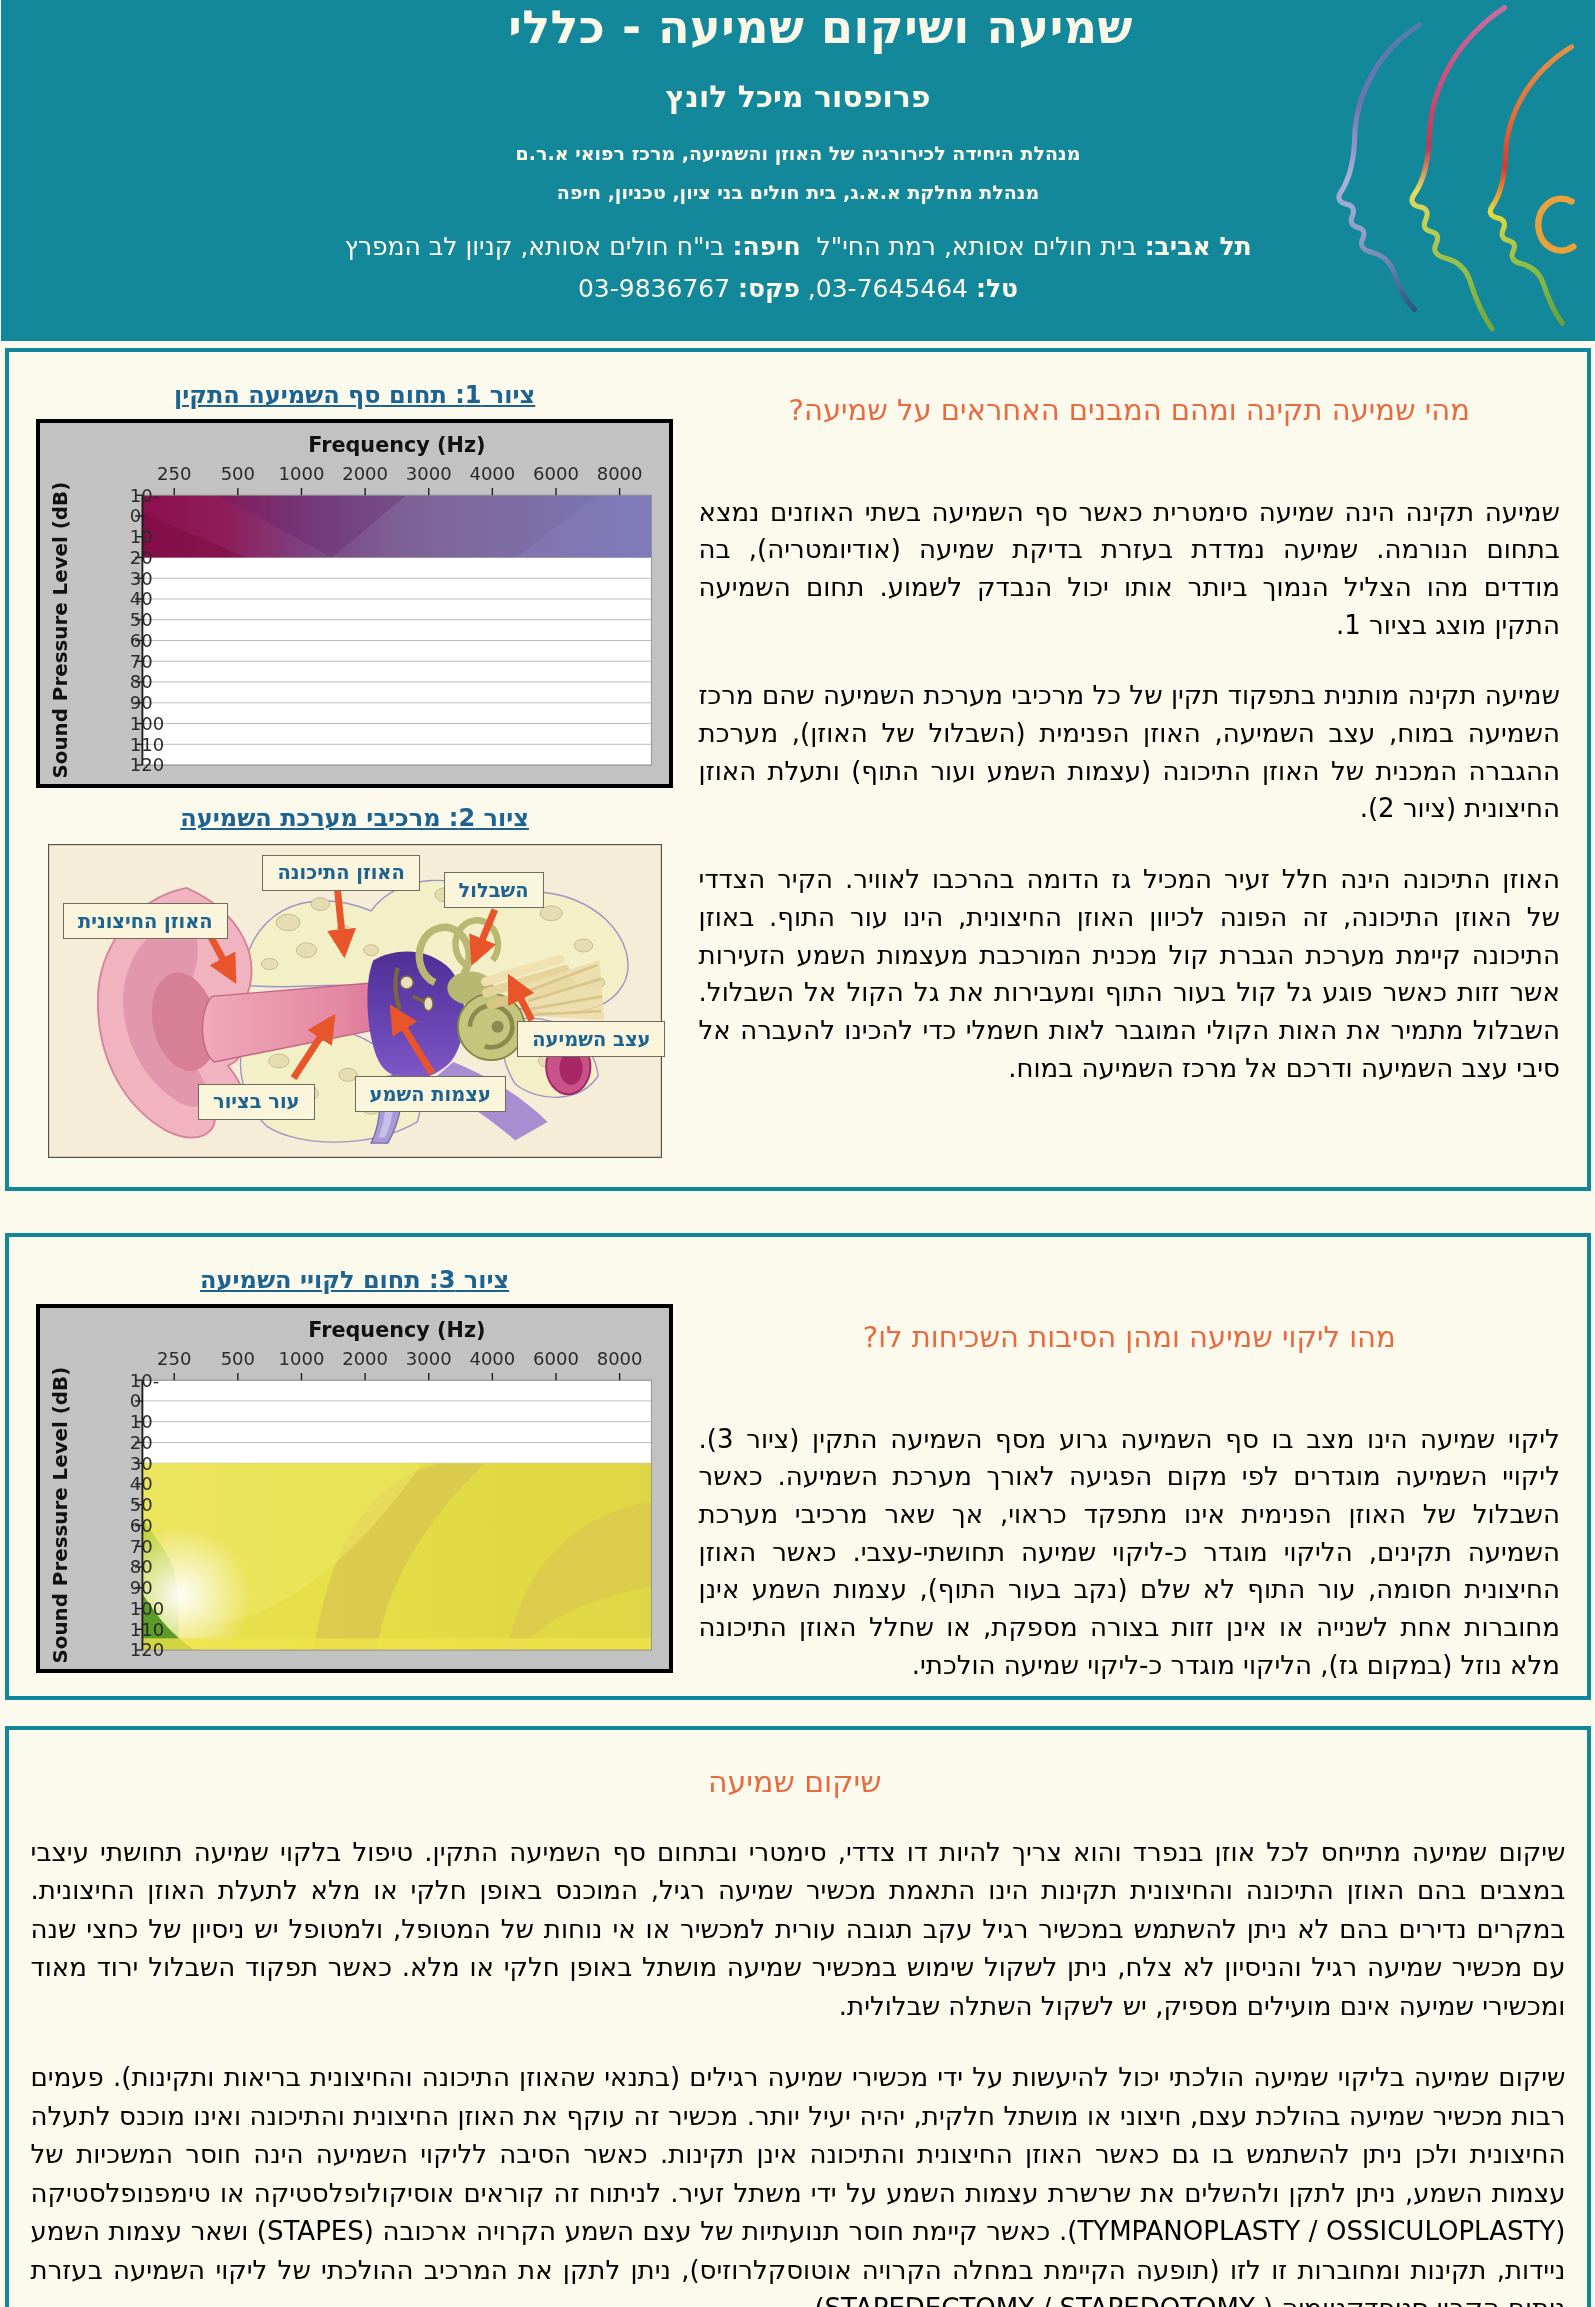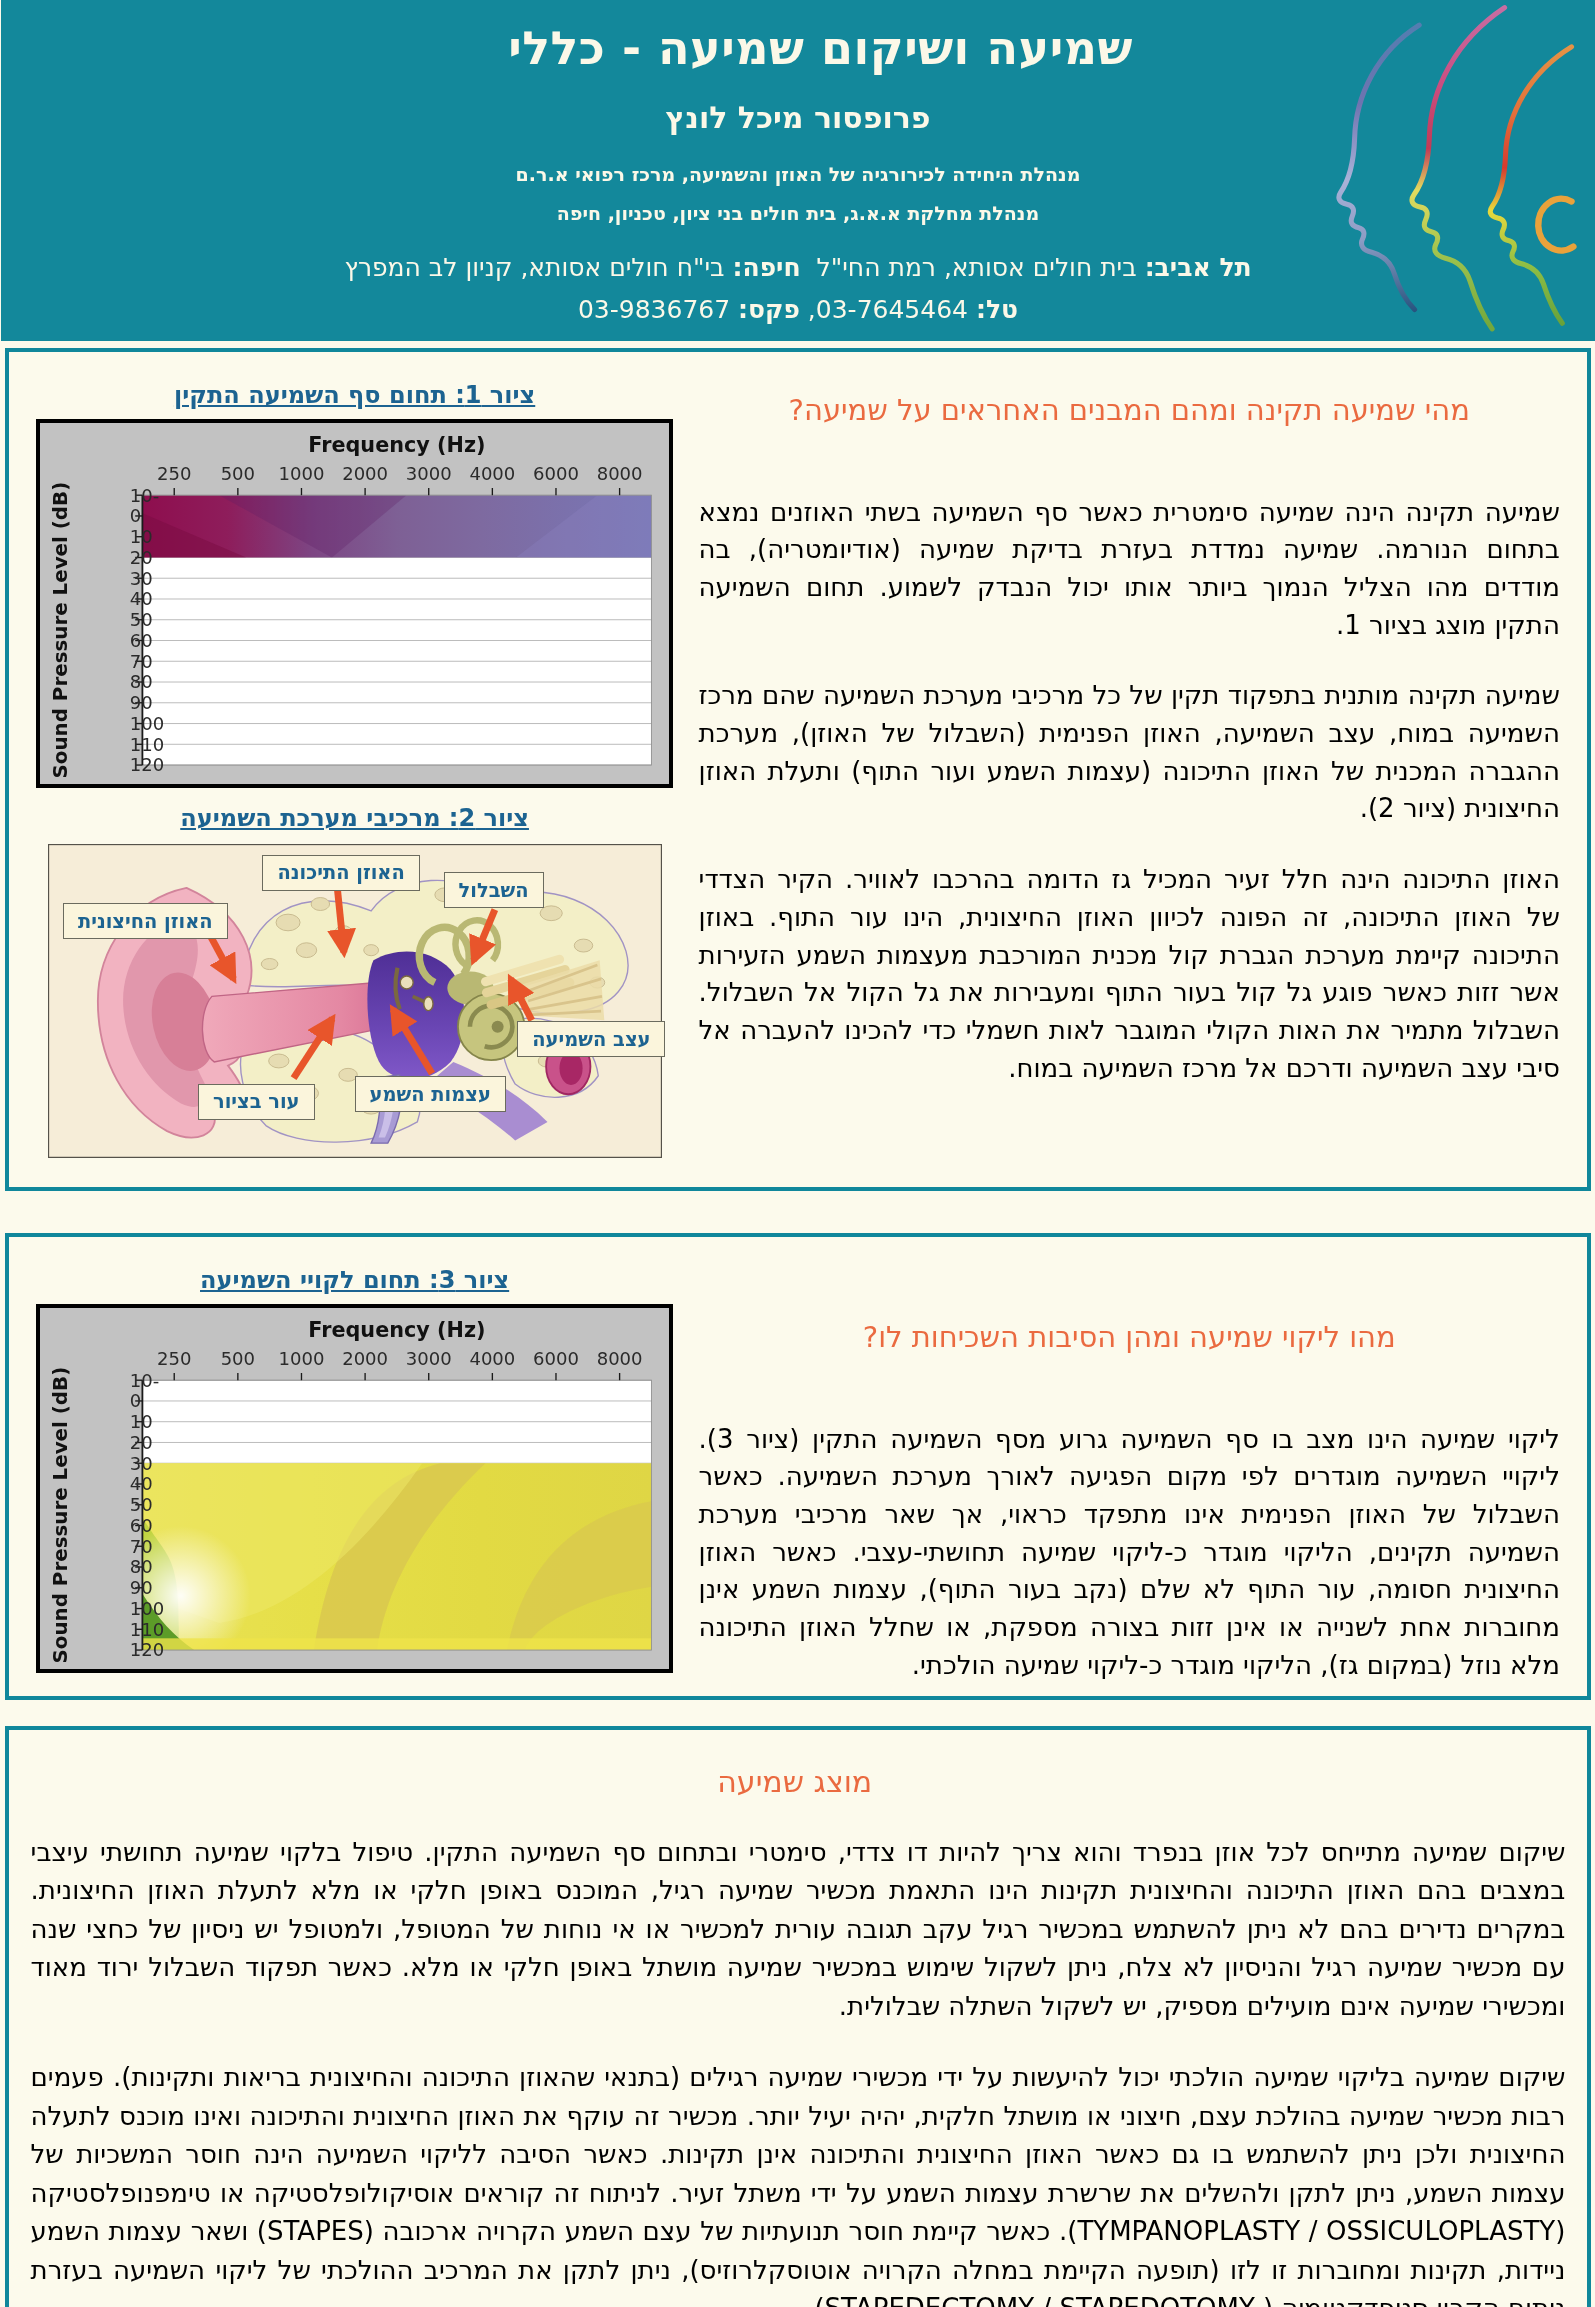--- a/index.html
+++ b/index.html
@@ -12,21 +12,21 @@
     overflow: hidden;
     color:#000;
   }
   .page { width:1596px; height:2442px; position:relative; }
 
   
   .header {
     height: 341px; background:#13889B; color:#FBF8E8;
     text-align:center; position:relative; overflow:hidden;
   }
-  .h-title  { padding-top:21px; font-size:46px; font-weight:bold; letter-spacing:0.5px;margin-left:45px; }
+  .h-title  { font-size:46px; font-weight:bold; letter-spacing:0.5px;margin-left:45px; }
   .h-author { margin-top:25px; font-size:30px; font-weight:bold; }
   .h-role   { margin-top:16.6px; font-size:19px; font-weight:bold; }
   .h-role.first { margin-top:28px; }
   .h-contact{ margin-top:13px; font-size:25px; font-weight:normal; }
   .h-contact.first { margin-top:29px; }
   .h-contact b { font-weight:bold; }
   .logo {
     position:absolute; top:2.8px; right:6.5px; width:277px; height:336px;
   }
 
@@ -466,19 +466,19 @@
               <line x1="1277.5" y1="144" x2="1277.5" y2="160" stroke="#1A1A1A" stroke-width="3"></line>
               <text x="1277.5" y="126" text-anchor="middle" font-size="40" fill="#2B2B2B">8000</text>
               <text x="784" y="64" text-anchor="middle" font-size="46" font-weight="bold" fill="#111">Frequency (Hz)</text>
               <text x="54" y="459" text-anchor="middle" font-size="44" font-weight="bold" fill="#111" transform="rotate(-90 54 459)">Sound Pressure Level (dB)</text>
             </svg></div>
       </div>
     </div>
   </section>
 
   <section class="box sec3">
-    <h2 class="orange">מוצג שמיעה</h2>
+    <h2 class="orange">שיקום שמיעה</h2>
     <p>שיקום שמיעה מתייחס לכל אוזן בנפרד והוא צריך להיות דו צדדי, סימטרי ובתחום סף השמיעה התקין. טיפול בלקוי שמיעה תחושתי עיצבי במצבים בהם האוזן התיכונה והחיצונית תקינות הינו התאמת מכשיר שמיעה רגיל, המוכנס באופן חלקי או מלא לתעלת האוזן החיצונית. במקרים נדירים בהם לא ניתן להשתמש במכשיר רגיל עקב תגובה עורית למכשיר או אי נוחות של המטופל, ולמטופל יש ניסיון של כחצי שנה עם מכשיר שמיעה רגיל והניסיון לא צלח, ניתן לשקול שימוש במכשיר שמיעה מושתל באופן חלקי או מלא. כאשר תפקוד השבלול ירוד מאוד ומכשירי שמיעה אינם מועילים מספיק, יש לשקול השתלה שבלולית.</p>
     <p>שיקום שמיעה בליקוי שמיעה הולכתי יכול להיעשות על ידי מכשירי שמיעה רגילים (בתנאי שהאוזן התיכונה והחיצונית בריאות ותקינות). פעמים רבות מכשיר שמיעה בהולכת עצם, חיצוני או מושתל חלקית, יהיה יעיל יותר. מכשיר זה עוקף את האוזן החיצונית והתיכונה ואינו מוכנס לתעלה החיצונית ולכן ניתן להשתמש בו גם כאשר האוזן החיצונית והתיכונה אינן תקינות. כאשר הסיבה לליקוי השמיעה הינה חוסר המשכיות של עצמות השמע, ניתן לתקן ולהשלים את שרשרת עצמות השמע על ידי משתל זעיר. לניתוח זה קוראים אוסיקולופלסטיקה או טימפנופלסטיקה (TYMPANOPLASTY / OSSICULOPLASTY). כאשר קיימת חוסר תנועתיות של עצם השמע הקרויה ארכובה (STAPES) ושאר עצמות השמע ניידות, תקינות ומחוברות זו לזו (תופעה הקיימת במחלה הקרויה אוטוסקלרוזיס), ניתן לתקן את המרכיב ההולכתי של ליקוי השמיעה בעזרת ניתוח הקרוי סטפדקטומיה ( STAPEDECTOMY / STAPEDOTOMY).</p>
   </section>
 
 </div>
 
 
 </body></html>

